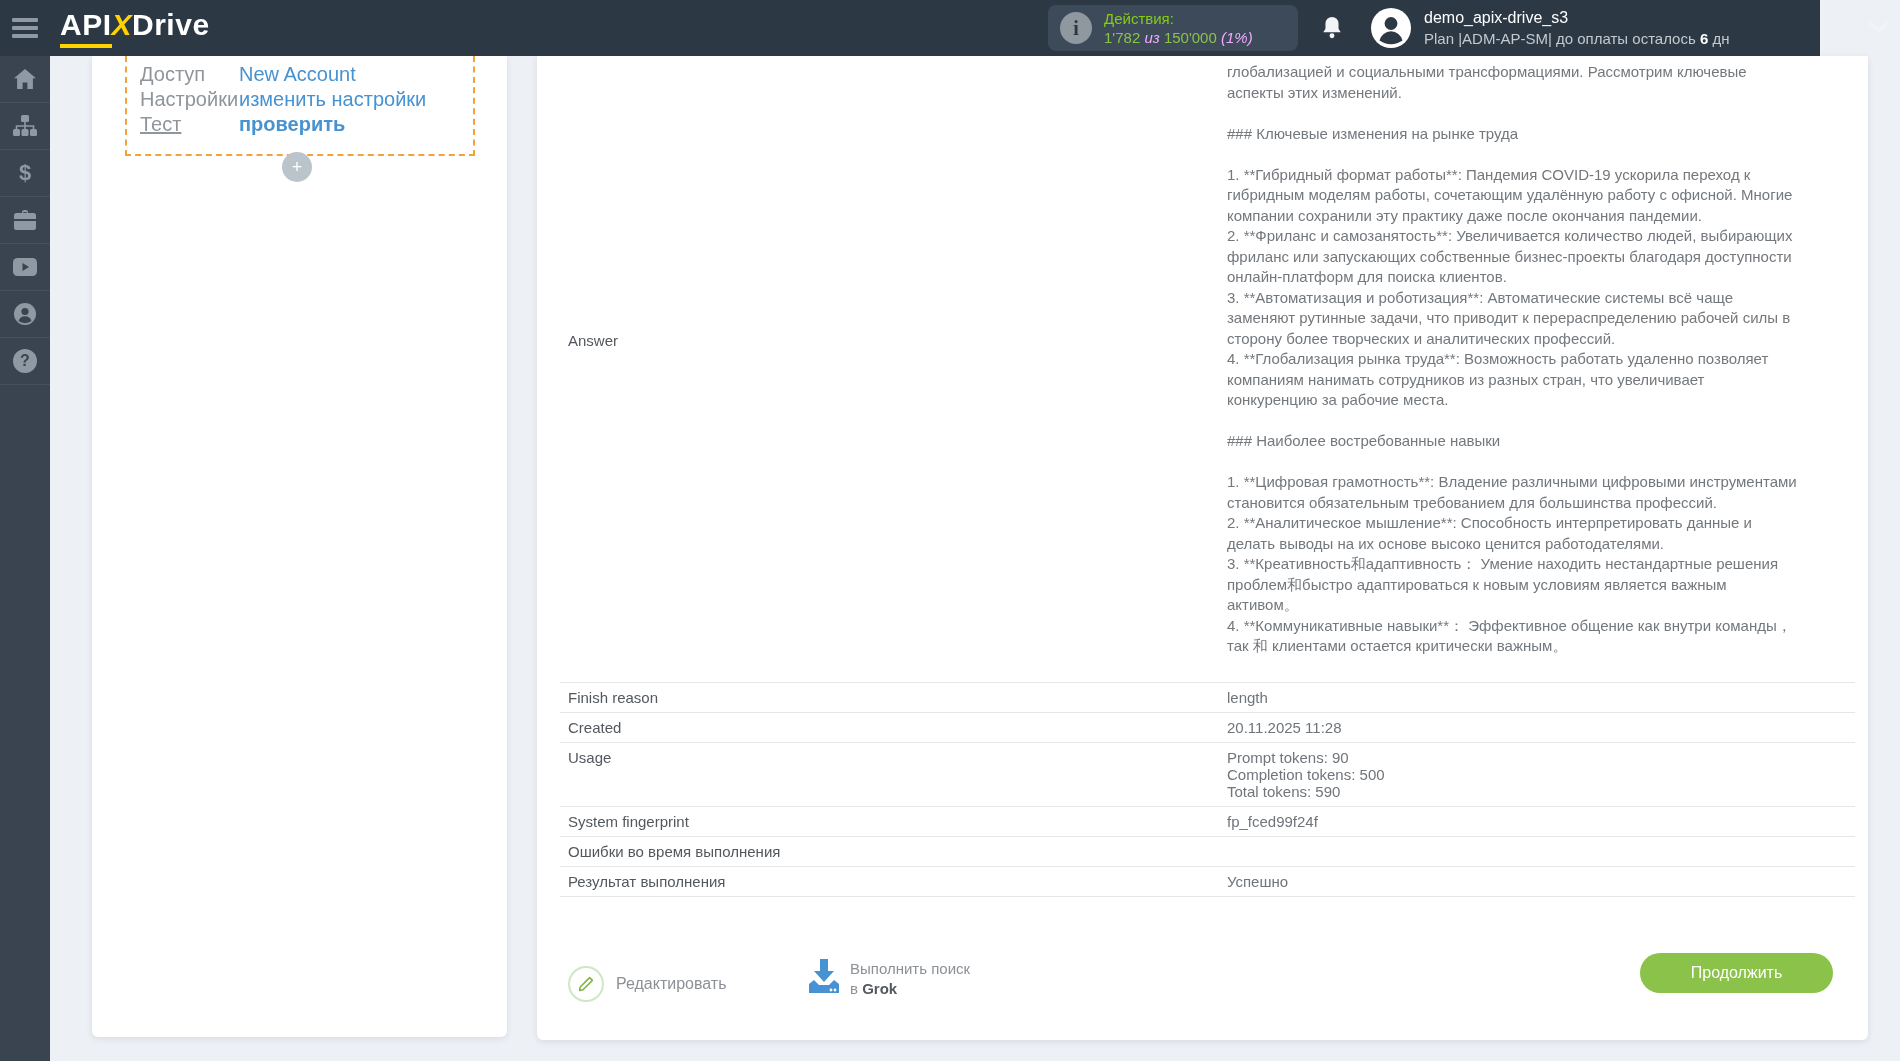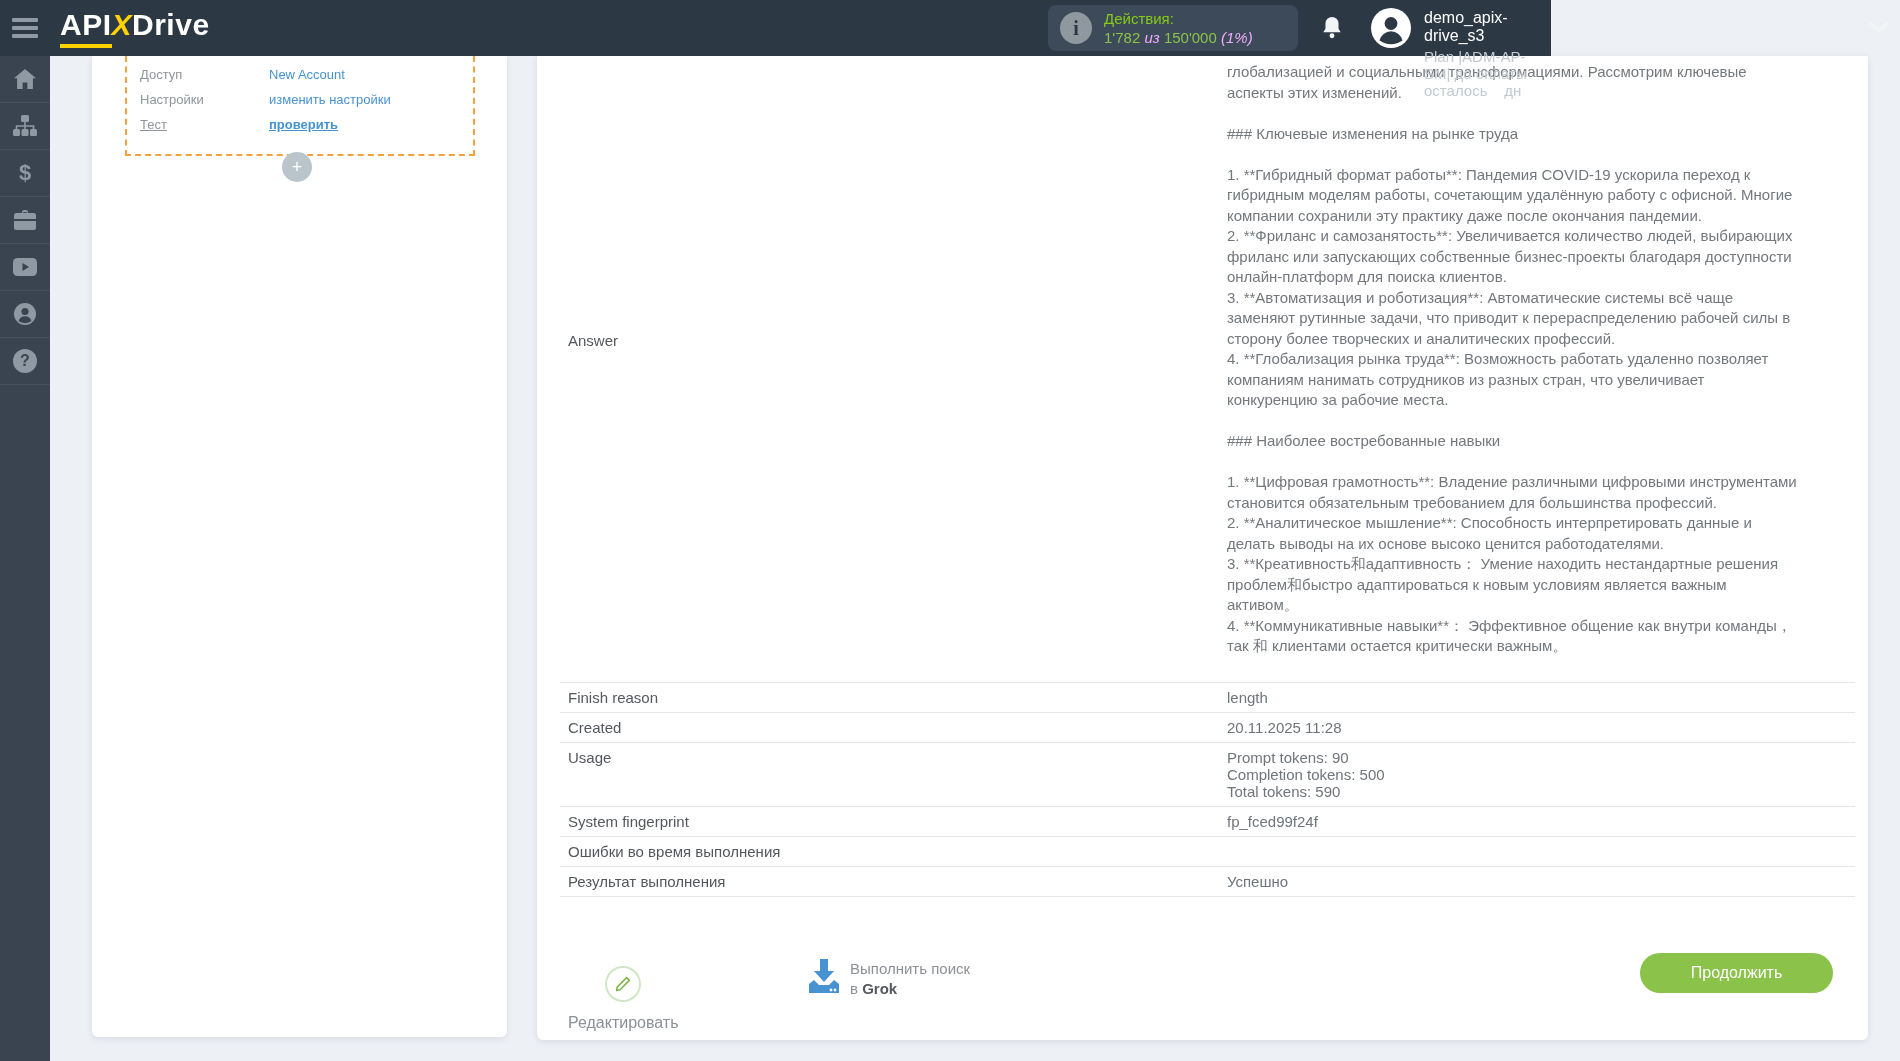--- a/index.html
+++ b/index.html
@@ -1,20 +1,20 @@
 <!DOCTYPE html>
 <html><head>
 <meta charset="utf-8">
 <style>
   * { margin:0; padding:0; box-sizing:border-box; }
   html,body { width:1900px; height:1061px; overflow:hidden; background:#edf0f5;
     font-family:"Liberation Sans","DejaVu Sans",sans-serif; }
 
   
-  .header { position:absolute; left:0; top:0; width:1551px; height:56px; background:#2c3844; z-index:10;
+  .header { position:absolute; left:0; top:0; width:1820px; height:56px; background:#2c3844; z-index:10;
     display:flex; align-items:center; }
   .burger { width:26px; height:20px; margin-left:12px; display:flex; flex-direction:column; justify-content:space-between; cursor:pointer; }
   .burger div { height:4px; background:#8f99a3; border-radius:1px; }
   .logo { margin-left:22px; font-size:30px; font-weight:bold; letter-spacing:.5px; display:flex; align-items:flex-start; cursor:pointer; }
   .logo .p1 { color:#fff; border-bottom:4px solid #ffd200; padding-bottom:2px; }
   .logo .px { color:#ffd200; font-style:italic; }
   .logo .p2 { color:#fff; }
   .actions-box { position:absolute; left:1048px; top:5px; width:250px; height:46px; background:#3d4a59; border-radius:8px;
     display:flex; align-items:center; cursor:pointer; }
   .info-circle { width:32px; height:32px; border-radius:50%; background:#8f979f; color:#2c3844; margin-left:12px;
@@ -39,44 +39,44 @@
   .side-item svg { fill:#8e99a3; }
   .dollar { color:#8e99a3; font-size:22px; font-weight:bold; }
   .qmark { width:24px; height:24px; border-radius:50%; background:#8e99a3; color:#3a4450; font-weight:bold;
     font-size:16px; display:flex; align-items:center; justify-content:center; }
 
   
   .left-panel { position:absolute; left:92px; top:56px; width:415px; height:981px; background:#ffffff;
     border-radius:0 0 6px 6px; box-shadow:0 2px 6px rgba(40,50,70,.10); }
   .dash-box { position:absolute; left:33px; top:0; width:350px; height:100px;
     border:2px dashed #f2a23c; border-top:none; padding:6px 0 0 13px; }
-  .dash-row { display:flex; height:25px; align-items:center; font-size:13px;gap:30px; }
+  .dash-row { display:flex; height:25px; align-items:center; font-size:20px; }
   .dash-label { width:99px; color:#8f959b; }
   .dash-label.u { text-decoration:underline; cursor:pointer; }
   .dash-link { color:#4792d0; cursor:pointer; }
-  .dash-link.b { font-weight:bold; text-decoration:underline; }
+  .dash-link.b { font-weight:bold; }
   .plus-btn { position:absolute; left:190px; top:96px; width:30px; height:30px; border-radius:50%;
     background:#b9c5cb; color:#ffffff; font-size:18px; display:flex; align-items:center; justify-content:center; cursor:pointer; }
 
   
   .main-panel { position:absolute; left:537px; top:56px; width:1331px; height:984px; background:#ffffff;
     border-radius:0 0 6px 6px; box-shadow:0 2px 6px rgba(40,50,70,.10); }
   .rtable { position:absolute; left:23px; top:0; width:1295px; font-size:15px; }
   .rrow { display:flex; border-top:1px solid #e4e6e9; }
   .rrow:first-child { border-top:none; }
   .rrow:last-child { border-bottom:1px solid #e4e6e9; }
   .rlabel { width:657px; padding:6px 8px; color:#53585e; }
   .rvalue { width:638px; padding:6px 0; color:#6f757b; white-space:pre-line;margin-left:20px; }
   .answer-row { height:626px; position:relative; }
   .answer-row .rlabel { padding-top:276px; }
   .answer-row .rvalue { height:626px; overflow:hidden; padding:0; }
   .answer-text { margin-top:-11px; line-height:20.5px; color:#73787d; white-space:pre-line; }
 
   
-  .footer-edit { position:absolute; left:31px; top:910px; display:flex; align-items:center; gap:12px; cursor:pointer;flex-direction:column; }
+  .footer-edit { position:absolute; left:31px; top:910px; display:flex; align-items:center; gap:12px; cursor:pointer; }
   .edit-circle { width:36px; height:36px; border-radius:50%; border:2px solid #cfe7c4; display:flex; align-items:center; justify-content:center; }
   .edit-label { color:#8b9197; font-size:16px; }
   .footer-run { position:absolute; left:270px; top:901px; display:flex; gap:9px; cursor:pointer; }
   .run-text { font-size:15px; color:#8b9197; line-height:20px; padding-top:2px; }
   .run-text b { color:#55595e; }
   .continue-btn { position:absolute; right:35px; top:897px; width:193px; height:40px; border:none; border-radius:20px;
     background:#8bc34a; color:#ffffff; font-size:16px; font-family:inherit; cursor:pointer; }
 </style>
 </head>
 <body>

